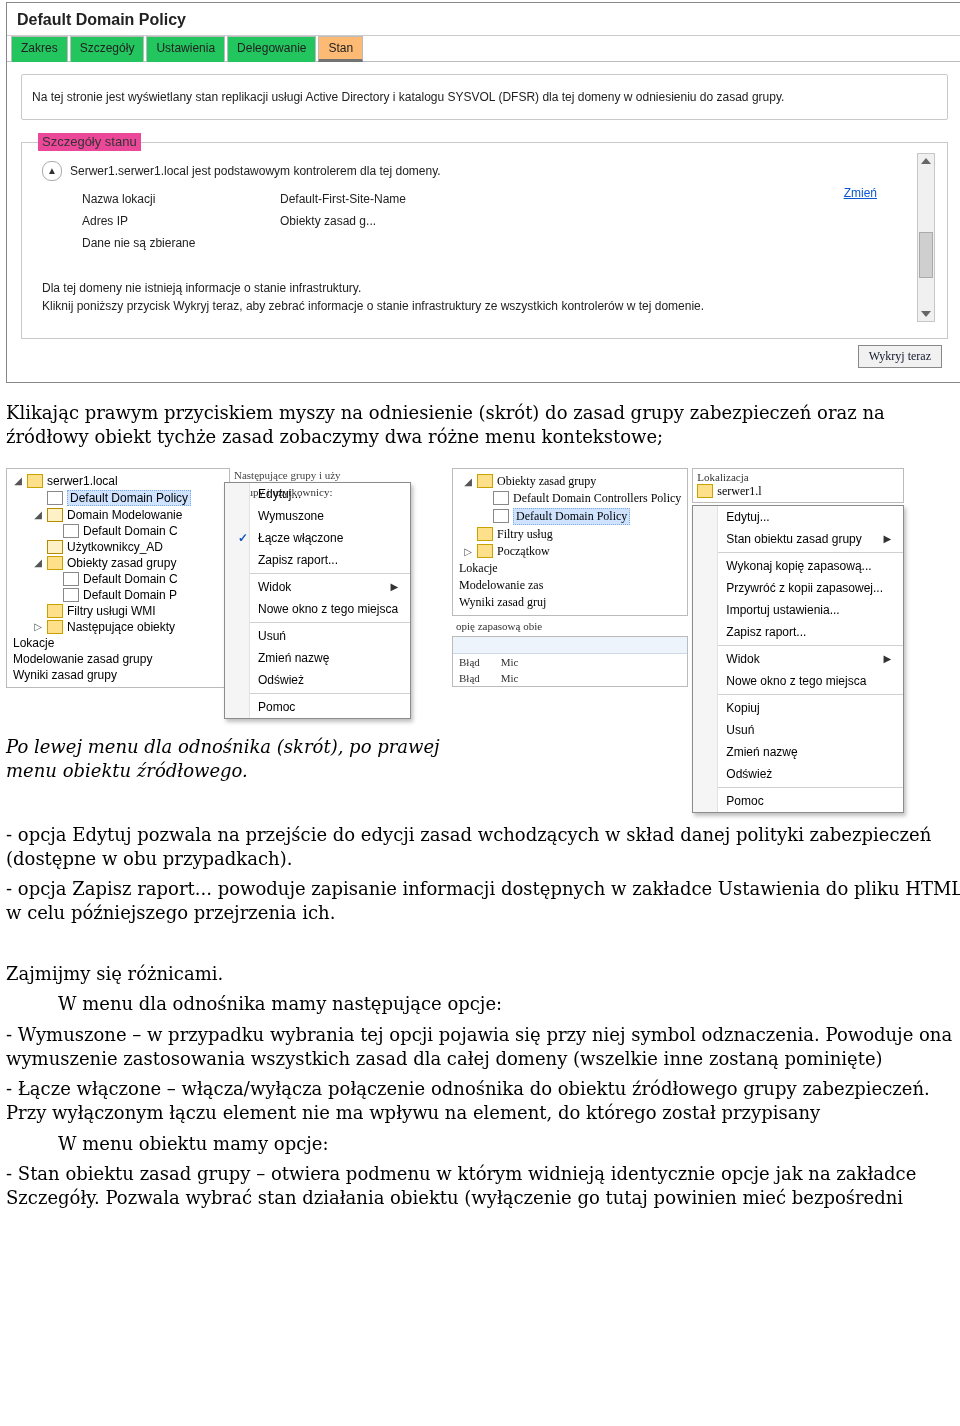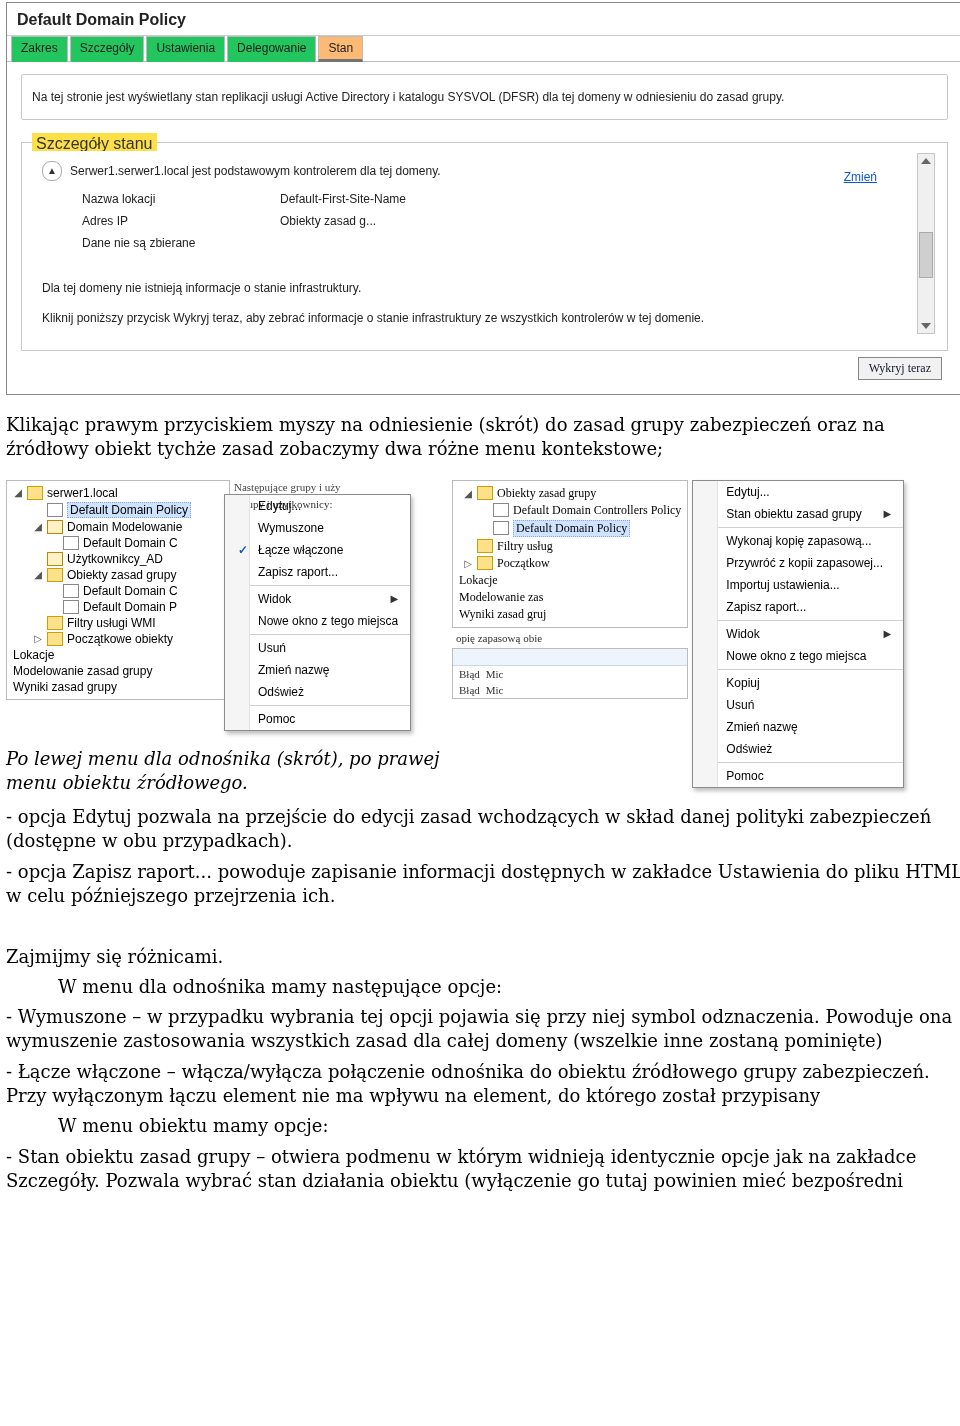--- a/index.html
+++ b/index.html
@@ -6,32 +6,32 @@
   .page{width:960px;margin:0 auto;padding:0 6px 20px}
   
   .panel{border:1px solid #888;border-right:4px solid #7fb6d6;background:#fff;font-family:Tahoma,Arial,sans-serif;font-size:12px;color:#222;margin:2px 0 10px}
   .panel-title{font-weight:700;font-size:16px;padding:6px 10px 4px;border-bottom:1px solid #ccc}
   .tabs{display:flex;padding:0 4px;border-bottom:1px solid #bbb;margin-top:-1px}
   .tab{border:1px solid #bbb;border-bottom:none;padding:3px 9px;margin-right:2px;background:#22c55e;position:relative;top:1px}
   .tab.active{background:#fdba74;border-bottom:3px solid #737373}
   .panel-body{padding:12px 14px 14px}
   .infobox{border:1px solid #c9c9c9;background:#fff;padding:14px 10px;border-radius:2px}
   .group{border:1px solid #c9c9c9;margin-top:22px;padding:8px 10px 14px;position:relative}
-  .group-legend{position:absolute;top:-10px;left:10px;background:#fde047;padding:0 4px;font-size:16px;color:#333}
+  .group-legend{position:absolute;top:-10px;left:16px;background:#ec4899;padding:0 4px;font-size:13px;color:#333}
   .scrollbox{background:#fff;border:0;position:relative;padding:10px 22px 10px 10px}
   .scrollbar{position:absolute;right:2px;top:2px;bottom:2px;width:16px;border:1px solid #c6c6c6;background:#f0f0f0}
   .scrollbar:before,.scrollbar:after{content:"";position:absolute;left:3px;width:0;height:0;border-left:5px solid transparent;border-right:5px solid transparent}
   .scrollbar:before{top:4px;border-bottom:6px solid #666}
   .scrollbar:after{bottom:4px;border-top:6px solid #666}
   .scrollbar .thumb{position:absolute;left:1px;right:1px;top:78px;height:44px;background:#cfcfcf;border:1px solid #aaa}
   .kv{display:grid;grid-template-columns:180px auto;gap:6px 18px;margin:10px 0 4px 40px}
   .dcrow{display:flex;align-items:center;gap:8px;margin-left:0}
   .collapse-btn{width:18px;height:18px;border:1px solid #aaa;border-radius:9px;background:#fff;display:flex;align-items:center;justify-content:center;font-size:10px;color:#333}
   .link{color:#0b57d0;text-decoration:underline;cursor:pointer}
-  .link-right{position:absolute;right:38px;top:8px}
+  .link-right{position:absolute;right:38px;top:24px}
   .btn{border:1px solid #888;background:#f1f1f1;padding:3px 10px;font:12px Tahoma;color:#0f172a}
   .action-row{text-align:right;padding:6px 6px 0}
   
   .shots{display:flex;gap:6px;align-items:flex-start;margin:6px 0 10px}
   .tree{border:1px solid #bbb;padding:4px 6px;font:12px Tahoma,Arial,sans-serif;background:#fff;min-width:210px}
   .tree-item{display:flex;align-items:center;gap:4px;padding:1px 0;white-space:nowrap}
   .tree-item .pad{display:inline-block}
   .caret{width:10px;text-align:center;color:#555;font-size:10px}
   .ico{width:14px;height:12px;display:inline-block;border:1px solid #b58b00;background:#ffe08a}
   .ico.ou{background:#fff1c6}
@@ -46,21 +46,21 @@
   .ctx-sep{border-top:1px solid #d0d0d0;margin:2px 0}
   .ctx-check{position:absolute;margin-left:-20px;color:#1256c4;font-weight:700}
   .leftstack{display:flex;flex-direction:column;gap:6px;flex:0 0 auto}
   .rightcol{flex:0 0 auto;display:flex;gap:4px;align-items:flex-start}
   .righttree{border:1px solid #bbb;padding:4px 6px;font:12px Tahoma;background:#fff;min-width:210px}
   .toplabel{font:11px Tahoma;color:#444;padding:1px 4px}
   .caption{font-style:italic;margin-top:10px;max-width:440px}
   .midlabel{font:11px Tahoma;color:#333}
   .resultbox{border:1px solid #bbb;font:11px Tahoma;background:#fff;min-width:140px}
   .resultbox .hdr{background:#eef4fc;border-bottom:1px solid #cfd8e6;padding:2px 4px}
-  .resultbox .row{display:flex;gap:6px;padding:2px 6px;color:#333}
+  .resultbox .row{display:flex;gap:21px;padding:2px 6px;color:#333}
   .body-text p{margin:6px 0}
   .body-text .indent{margin-left:52px}
 </style>
 </head>
 <body>
 <div class="page">
 
 <div class="panel">
   <div class="panel-title">Default Domain Policy</div>
   <div class="tabs" id="tabs">
@@ -86,21 +86,21 @@
           <a class="link link-right">Zmień</a>
           <div class="kv" id="kv">
                 <div>Nazwa lokacji</div>
                 <div>Default-First-Site-Name</div>
                 <div>Adres IP</div>
                 <div>Obiekty zasad g...</div>
                 <div>Dane nie są zbierane</div>
               </div>
         </div>
         <div style="margin-top:28px">Dla tej domeny nie istnieją informacje o stanie infrastruktury.</div>
-        <div style="margin-top:14px">Kliknij poniższy przycisk Wykryj teraz, aby zebrać informacje o stanie infrastruktury ze wszystkich kontrolerów w tej domenie.</div>
+        <div style="margin-top:2px">Kliknij poniższy przycisk Wykryj teraz, aby zebrać informacje o stanie infrastruktury ze wszystkich kontrolerów w tej domenie.</div>
       </div>
     </div>
     <div class="action-row">
       <button class="btn">Wykryj teraz</button>
     </div>
   </div>
 </div>
 
 <p>Klikając prawym przyciskiem myszy na odniesienie (skrót) do zasad grupy zabezpieczeń oraz na źródłowy obiekt tychże zasad zobaczymy dwa różne menu kontekstowe;</p>
 
@@ -159,21 +159,21 @@
               <div class="tree-item">
                 <span class="pad" style="width: 16px;"></span>
                 <span class="caret"></span>
                 <span class="ico folder"></span>
                 <span>Filtry usługi WMI</span>
               </div>
               <div class="tree-item">
                 <span class="pad" style="width: 16px;"></span>
                 <span class="caret">▷</span>
                 <span class="ico folder"></span>
-                <span>Początkowe obiekty</span>
+                <span>Następujące obiekty</span>
               </div>
             </div>
         <div id="leftTreeBottom">
               <div class="tree-item">Lokacje</div>
               <div class="tree-item">Modelowanie zasad grupy</div>
               <div class="tree-item">Wyniki zasad grupy</div>
             </div>
       </div>
       <div>
       <div class="toplabel">Następujące grupy i uży</div>
@@ -272,20 +272,27 @@
                 <span>Mic</span>
               </div>
               <div class="row">
                 <span>Błąd</span>
                 <span>Mic</span>
               </div>
             </div>
       </div>
     </div>
     <div style="display:flex;flex-direction:column;gap:2px">
+      <div class="righttree" style="min-width:90px;padding:2px 4px">
+        <div class="midlabel">Lokalizacja</div>
+        <div class="tree-item">
+              <span class="ico folder"></span>
+              <span>serwer1.l</span>
+            </div>
+      </div>
       <div class="ctxmenu" style="min-width:210px">
         <div class="ctx-col"></div>
         <div class="ctx-items" id="rightMenu">
               <div class="ctx-item">
                 <span style="position: relative;">Edytuj...</span>
               </div>
               <div class="ctx-item">
                 <span style="position: relative;">Stan obiektu zasad grupy</span>
                 <span class="arrow">▶</span>
               </div>

